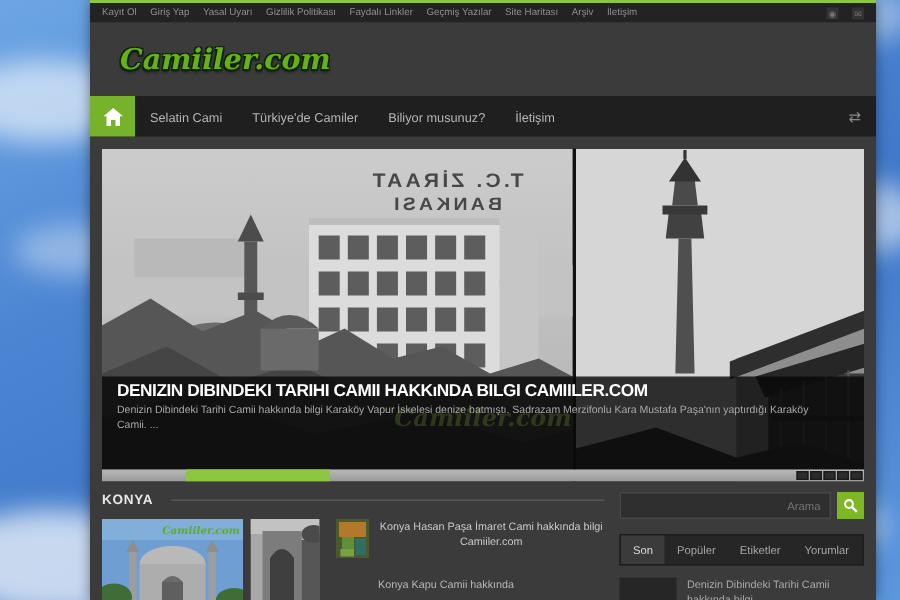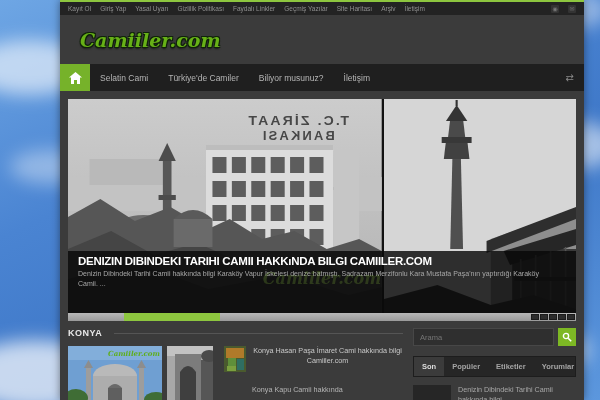--- a/index.html
+++ b/index.html
@@ -63,24 +63,24 @@
   .post-list { flex:1; min-width:0; padding-left:6px; }
   .post-item { display:flex; gap:6px; }
   .post-thumb { width:22px; height:26px; flex:none; }
   .post-thumb svg { width:100%; height:100%; display:block; }
   .post-title { color:#c9c9c9; font-size:7.2px; line-height:1.45;text-align:center; }
   .post-item2 { margin-top:13px; padding-left:28px; }
   .post-title2 { color:#b5b5b5; font-size:7.2px; }
 
   .sidebar { width:163px; flex:none; }
   .search-row { display:flex; gap:4px; }
-  .search-input { flex:1; height:18px; background:#2f2f2f; border:1px solid #474747; color:#999; font-size:7.5px; padding:0 6px; font-family:"Liberation Sans", sans-serif; }
+  .search-input { flex:1; height:18px; background:#2f2f2f; border:1px solid #474747; color:#999; font-size:7.5px; padding:0 6px; font-family:"Liberation Sans", sans-serif;text-align:right; }
   .search-btn { width:18px; height:18px; background:#7db824; border:none; display:flex; align-items:center; justify-content:center; cursor:pointer; }
 
-  .tabs { display:flex; background:#262626; border:1px solid #1d1d1d; margin-top:10px;font-weight:bold; }
+  .tabs { display:flex; background:#262626; border:1px solid #1d1d1d; margin-top:10px; }
   .tab { color:#a5a5a5; font-size:7.5px; padding:5px 8px; cursor:pointer; }
   .tab.active { background:#3b3b3b; color:#ddd; }
 
   .recent { display:flex; gap:7px; margin-top:8px; }
   .recent-thumb { width:38px; height:18px; background:#262626; flex:none; }
   .recent-title { color:#a8a8a8; font-size:7.2px; line-height:1.45; }
 </style>
 </head>
 <body>
 

